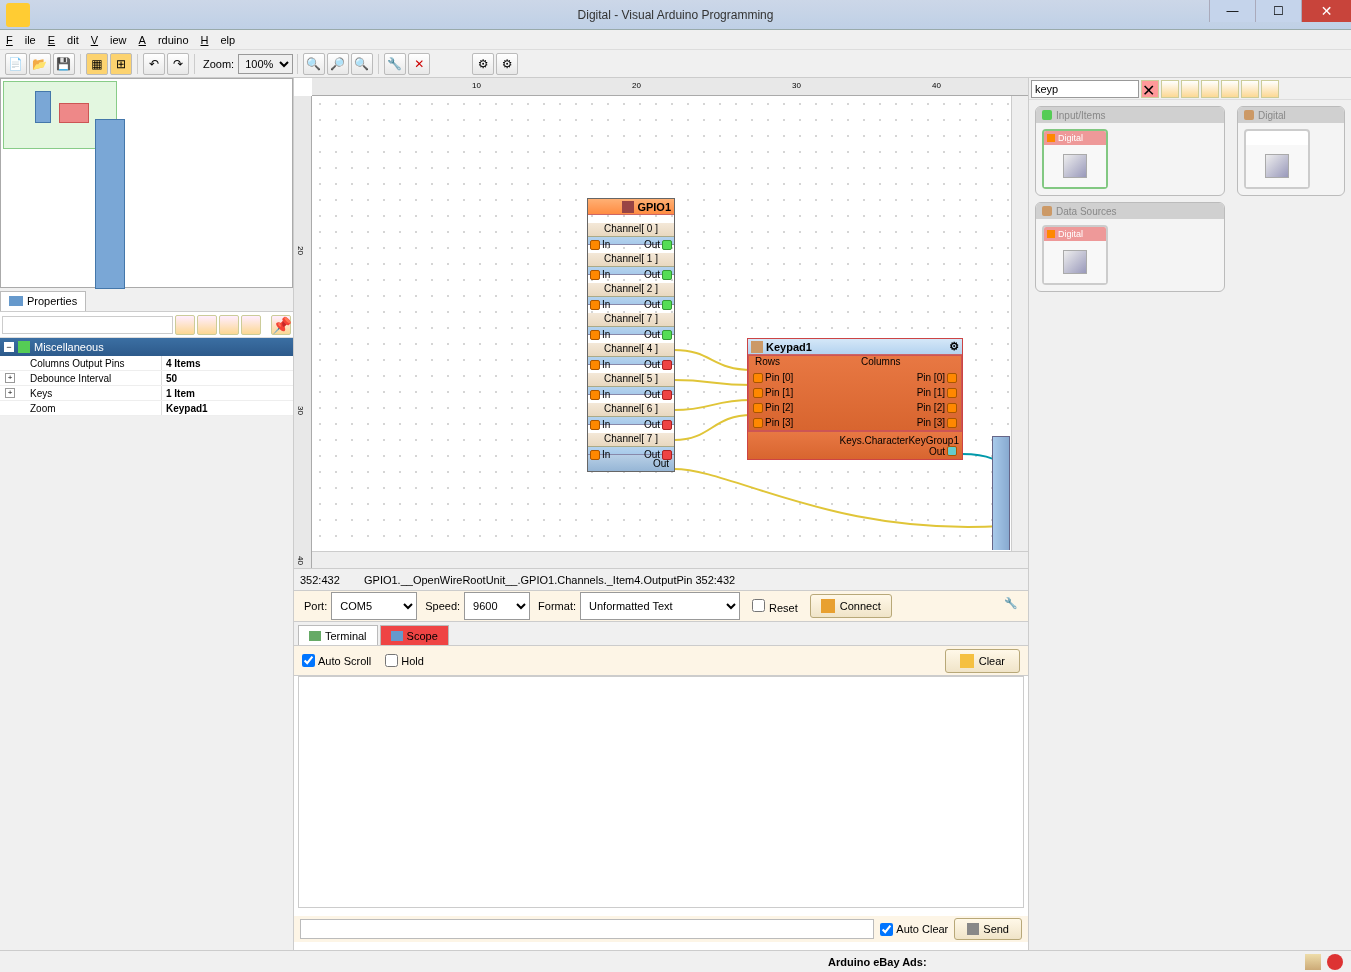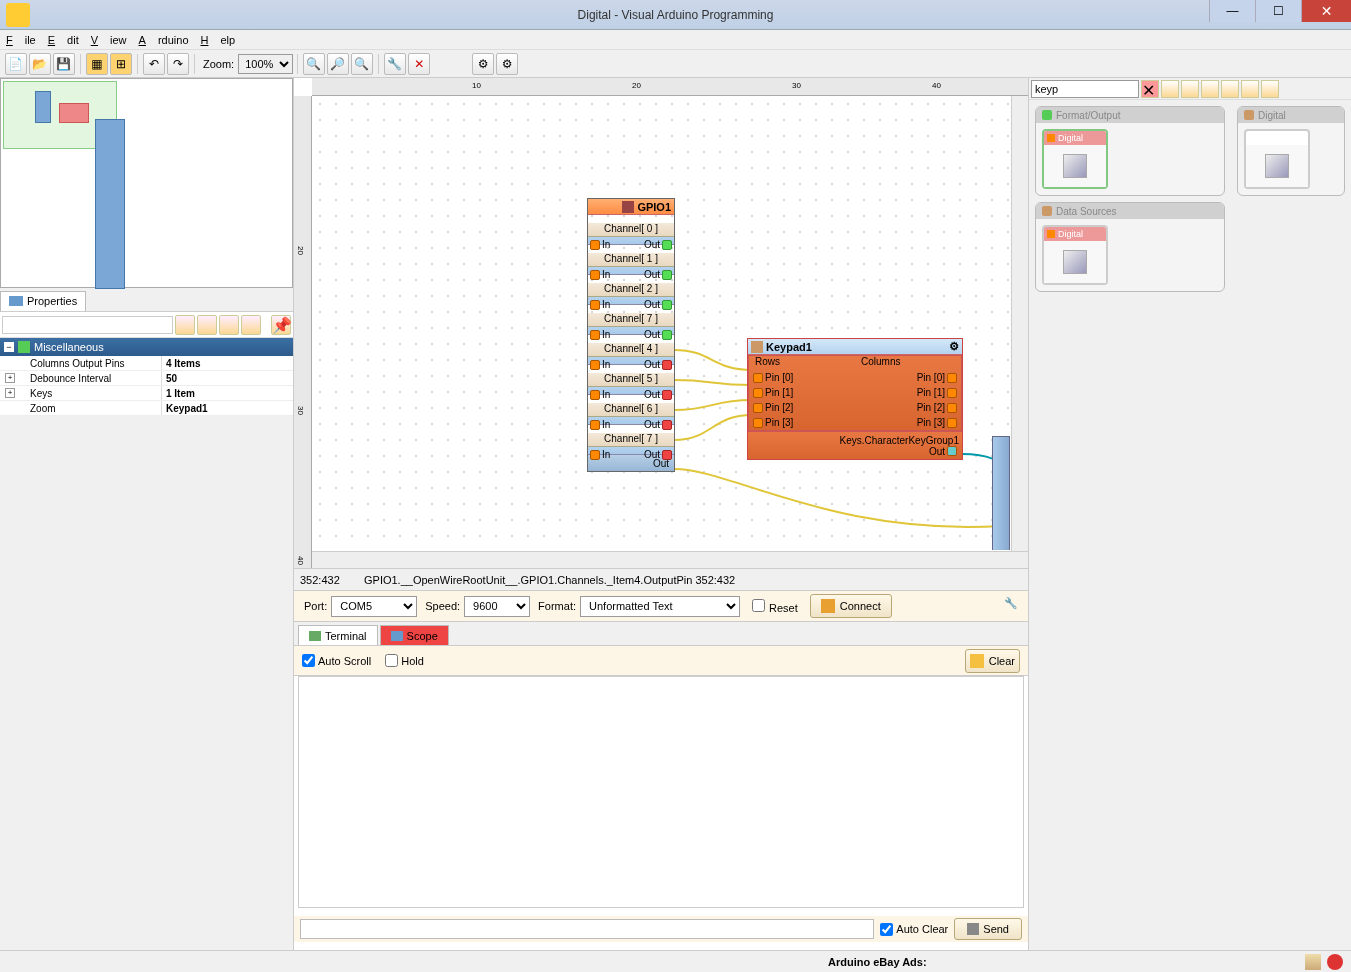--- a/index.html
+++ b/index.html
@@ -108,35 +108,35 @@
 .comp .compimg { width: 24px; height: 24px; background: linear-gradient(135deg,#eee,#99b); border: 1px solid #aaa; }
 .category.gray .comp { border-color: #ccc; }
 
 
 .status { position: absolute; left: 294px; top: 568px; right: 323px; height: 22px; background: #f0f0f0; border-top: 1px solid #ccc; display: flex; align-items: center; font-size: 11px; padding: 0 6px; }
 .status .coord { width: 60px; }
 .status .path { margin-left: 4px; }
 
 .portbar { position: absolute; left: 294px; top: 590px; right: 323px; height: 32px; background: #fdf5e6; border-top: 1px solid #ccc; border-bottom: 1px solid #ccc; display: flex; align-items: center; font-size: 11px; padding: 0 6px; }
 .portbar label { margin: 0 4px; }
-.portbar select, .portbar .sel { height: 21px; border: 1px solid #999; font-size: 11px; background: #fff; padding: 0 4px; }
+.portbar select, .portbar .sel { height: 28px; border: 1px solid #999; font-size: 11px; background: #fff; padding: 0 4px; }
 .portbar .chk { margin: 0 4px; }
 .portbar .btn { height: 24px; border: 1px solid #b8a878; background: linear-gradient(#fff8e8,#f0e4c8); border-radius: 3px; padding: 0 10px; display: flex; align-items: center; cursor: pointer; margin-left: 8px; }
 .portbar .btn .bic { width: 14px; height: 14px; background: #e8a030; margin-right: 5px; }
 .portbar .tool { margin-left: auto; width: 18px; height: 18px; }
 
 .termtabs { position: absolute; left: 294px; top: 622px; right: 323px; height: 24px; background: #f0f0f0; display: flex; align-items: flex-end; padding: 0 4px; border-bottom: 1px solid #ccc; }
 .termtabs .ttab { height: 20px; border: 1px solid #bbb; background: #fff; padding: 2px 10px; font-size: 11px; display: flex; align-items: center; margin-right: 2px; border-bottom: none; }
 .termtabs .ttab.inactive { background: #ef4444; }
 .termtabs .ttab .tic { width: 12px; height: 10px; background: #6a6; margin-right: 4px; }
 .termtabs .ttab.inactive .tic { background: #69c; }
 
 .termopts { position: absolute; left: 294px; top: 646px; right: 323px; height: 30px; background: #fdf5e6; display: flex; align-items: center; font-size: 11px; padding: 0 8px; border-bottom: 1px solid #ccc; }
 .termopts label { display: flex; align-items: center; margin-right: 14px; }
-.termopts .clearbtn { margin-left: auto; height: 24px; border: 1px solid #b8a878; background: linear-gradient(#fff8e8,#f0e4c8); border-radius: 3px; padding: 0 4px; display: flex; align-items: center; cursor: pointer; }
+.termopts .clearbtn { margin-left: auto; height: 24px; border: 1px solid #b8a878; background: linear-gradient(#fff8e8,#f0e4c8); border-radius: 3px; padding: 0 14px; display: flex; align-items: center; cursor: pointer; }
 .termopts .clearbtn .cic { width: 14px; height: 14px; background: #f5c040; margin-right: 5px; }
 
 .termbody { position: absolute; left: 294px; top: 676px; right: 323px; bottom: 60px; background: #fff; border: 1px solid #ccc; margin: 0 4px 4px 4px; }
 
 .terminput { position: absolute; left: 294px; bottom: 30px; right: 323px; height: 26px; background: #fdf5e6; display: flex; align-items: center; padding: 0 6px; font-size: 11px; }
 .terminput input.tin { flex: 1; height: 20px; border: 1px solid #bbb; margin-right: 6px; }
 .terminput label { display: flex; align-items: center; margin-right: 6px; }
 .terminput .sendbtn { height: 22px; border: 1px solid #b8a878; background: linear-gradient(#fff8e8,#f0e4c8); border-radius: 3px; padding: 0 12px; display: flex; align-items: center; cursor: pointer; }
 .terminput .sendbtn .sic { width: 12px; height: 12px; background: #888; margin-right: 4px; }
 
@@ -454,21 +454,21 @@
     <div class="rbtn"></div>
     <div class="rbtn"></div>
     <div class="rbtn"></div>
     <div class="rbtn"></div>
   </div>
   <div style="display:flex">
     <div style="flex:1">
       <div class="category">
         <div class="chead">
             <div class="cic"></div>
-            <span>Format/Output</span>
+            <span>Input/Items</span>
           </div>
         <div class="cbody">
           <div class="comp">
             <div class="comphead">
                 <div class="dic"></div>
                 <span>Digital</span>
               </div>
             <div class="compbody">
                 <div class="compimg"></div>
               </div>

